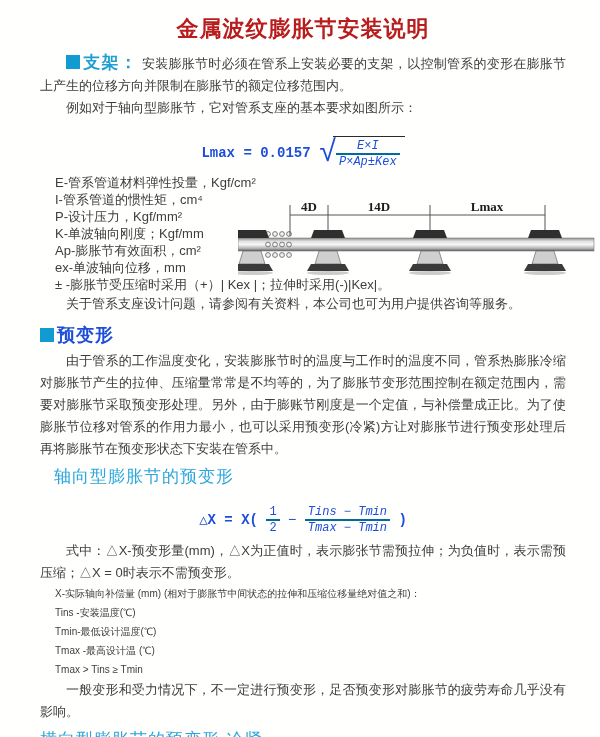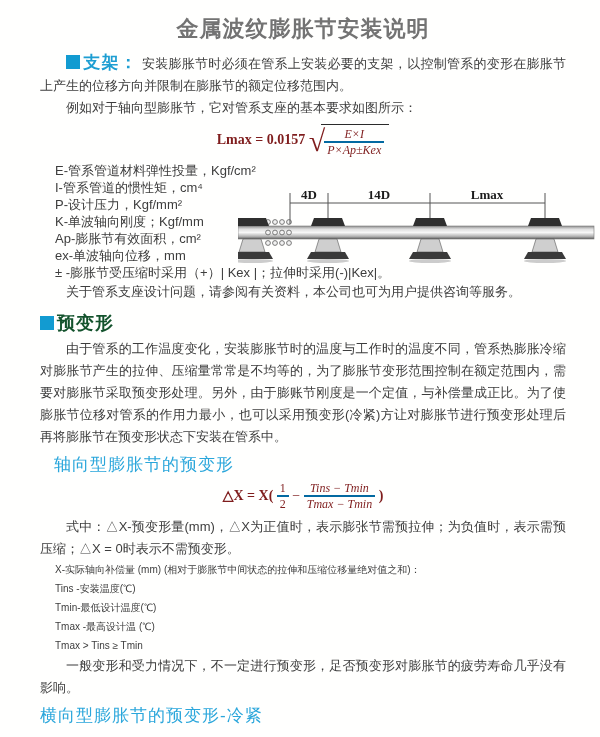--- a/index.html
+++ b/index.html
@@ -1,32 +1,32 @@
 <!DOCTYPE html>
 <html><head>
 <meta charset="utf-8">
 <style>
   * { margin:0; padding:0; box-sizing:border-box; }
   html,body { width:600px; height:737px; background:#fffffe; overflow:hidden; }
   body { font-family:"Liberation Sans", sans-serif; color:#3d3d3d; }
   .page { padding:8px 34px 0 40px; position:relative; }
   h1.title { font-family:"Liberation Sans", sans-serif; font-size:22px; font-weight:bold;
-             color:#737373; text-align:center; margin:6px 0 8px; letter-spacing:1px; }
+             color:#b91c1c; text-align:center; margin:6px 0 8px; letter-spacing:1px; }
   p.body { font-size:13px; line-height:22px; text-align:justify; color:#3d3d3d; }
   .indent { text-indent:2em; }
   .inline-head { font-size:17px; font-weight:bold; color:#1e9ed2; letter-spacing:1px; }
   .sq { display:inline-block; width:14px; height:14px; background:#129bd1; margin-right:3px;
         vertical-align:-1px; }
-  h2.sec-head { font-size:18px; font-weight:bold; color:#14532d; margin:8px 0 3px; letter-spacing:1px; }
+  h2.sec-head { font-size:18px; font-weight:bold; color:#1d4ed8; margin:8px 0 3px; letter-spacing:1px; }
   h3.sub-head { font-size:17px; font-weight:normal; color:#2aa6db; margin:5px 0 3px; letter-spacing:1px; }
   h3.axial { padding-left:14px; }
 
   
-  .formula { text-align:center; font-family:Liberation Serif, serif; color:#7f1d1d;
-             margin:5px 0 4px; font-size:14px; }
+  .formula { text-align:center; font-family:Liberation Mono, monospace; color:#1d4ed8;
+             margin:17px 0 4px; font-size:14px; }
   .f-bold { font-weight:bold; }
   .frac { display:inline-block; vertical-align:middle; text-align:center; font-size:12px;
           line-height:1.2; }
   .frac .num { display:block; border-bottom:2px solid #0369a1; padding:0 3px; }
   .frac .den { display:block; padding:0 3px; }
   .it { font-style:italic; }
   .sqrt { display:inline-flex; align-items:center; vertical-align:middle; }
   .rad { font-size:30px; font-weight:400; line-height:28px; }
   .sqrt-content { display:inline-block; border-top:1.5px solid #2b2b2b; margin-left:-4px;
                   padding:2px 5px 0 3px; }

